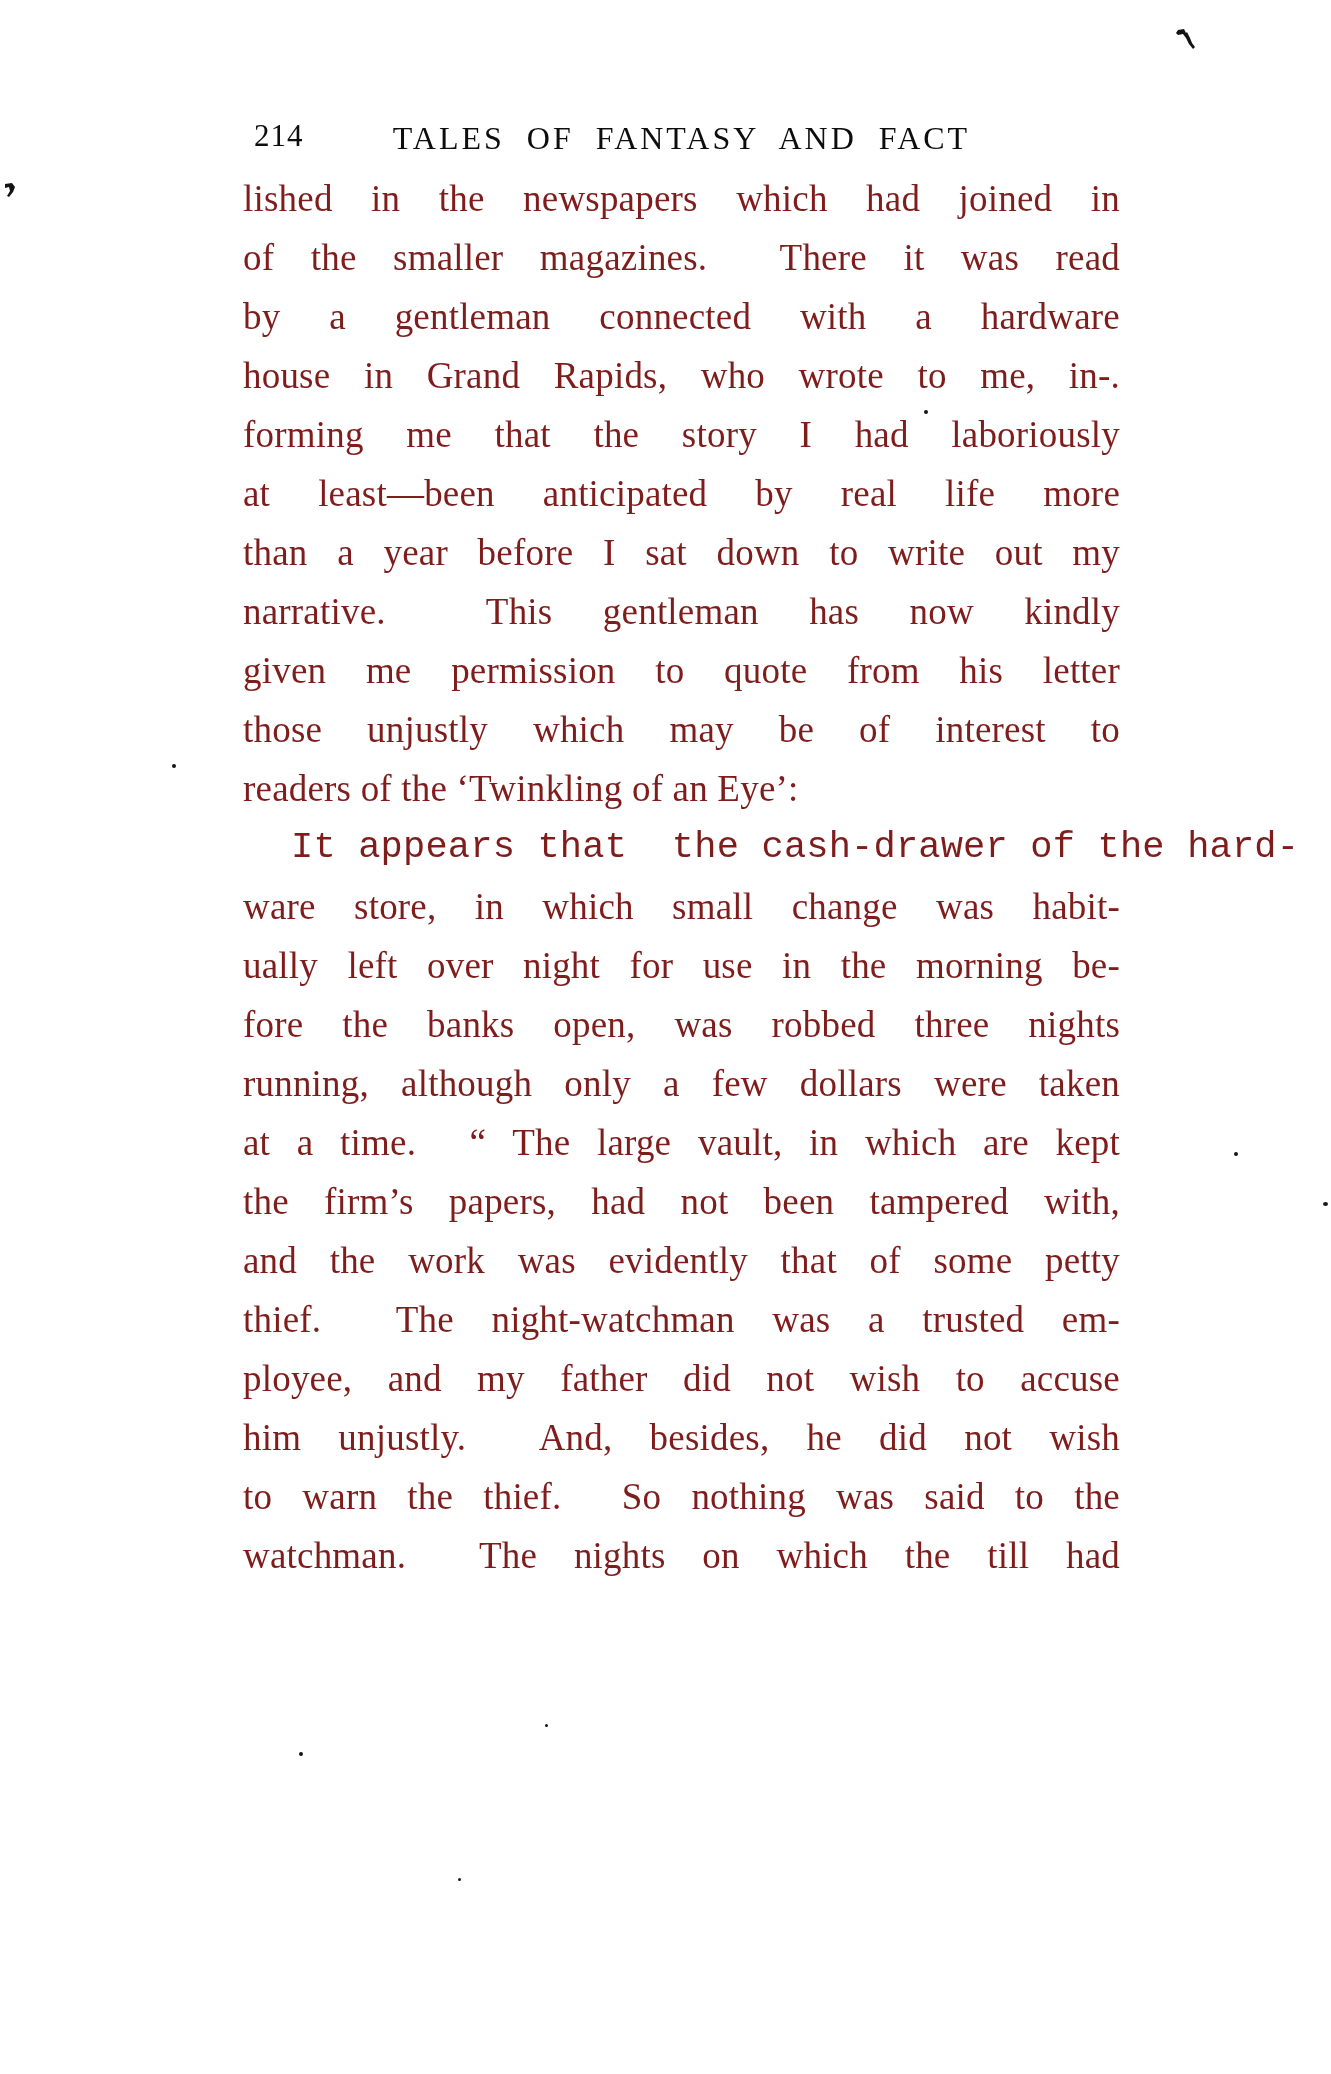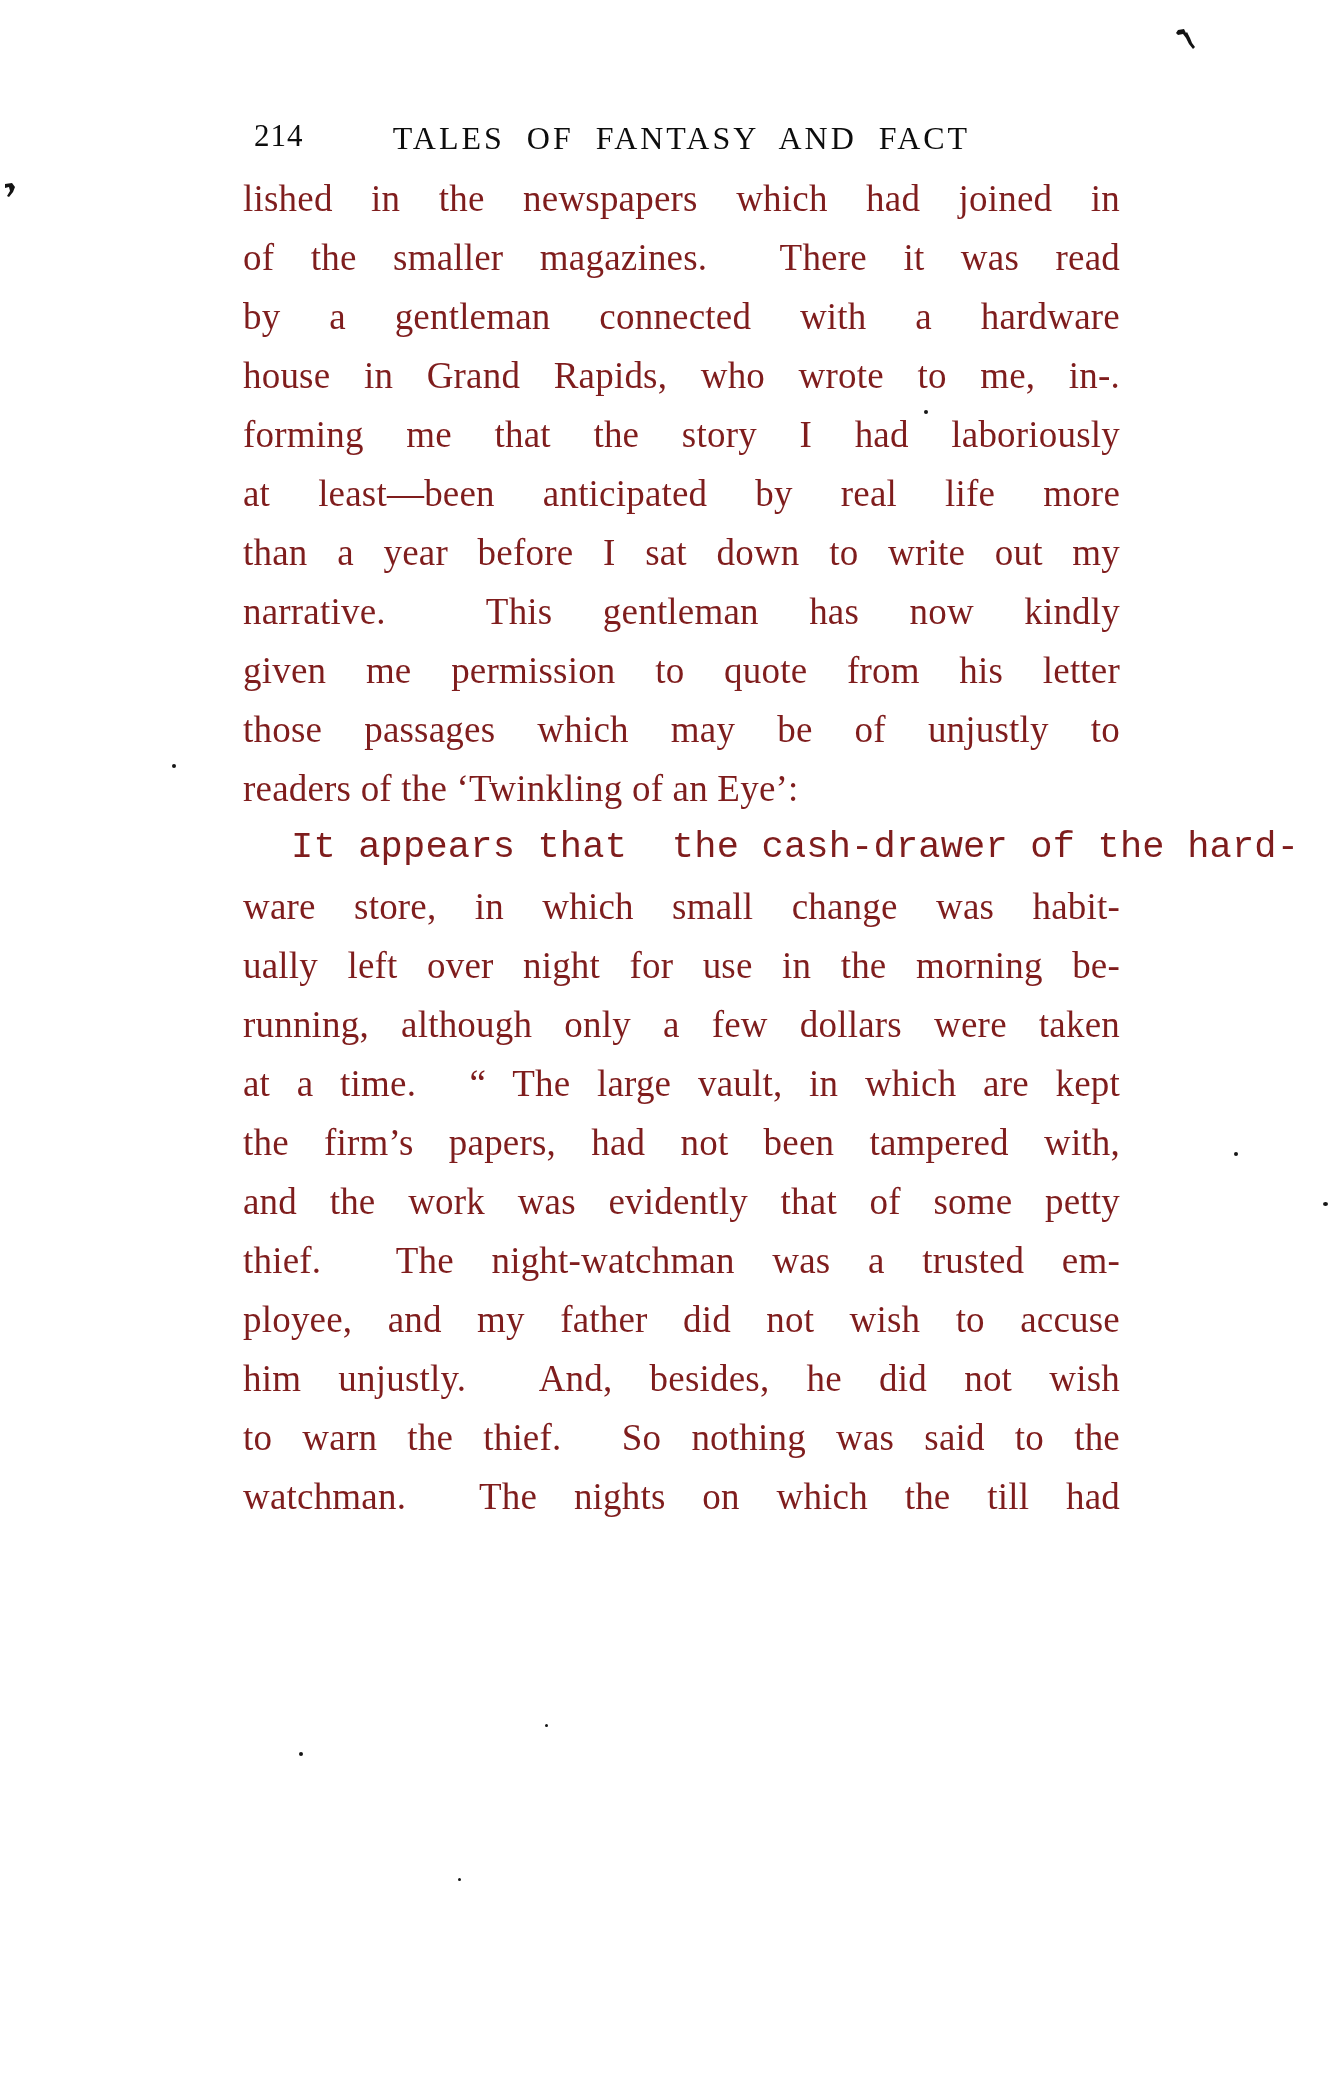--- a/index.html
+++ b/index.html
@@ -84,25 +84,26 @@
   <div class="text-block">
       <div class="line">lished in the newspapers which had joined in</div>
       <div class="line">of the smaller magazines.&nbsp; There it was read</div>
       <div class="line">by a gentleman connected with a hardware</div>
       <div class="line">house in Grand Rapids, who wrote to me, in-.</div>
       <div class="line">forming me that the story I had laboriously</div>
       <div class="line">at least—been anticipated by real life more</div>
       <div class="line">than a year before I sat down to write out my</div>
       <div class="line">narrative.&nbsp; This gentleman has now kindly</div>
       <div class="line">given me permission to quote from his letter</div>
-      <div class="line">those passages which may be of unjustly to</div>
+      <div class="line">those unjustly which may be of interest to</div>
       <div class="line para-end">readers of the ‘Twinkling of an Eye’:</div>
       <div class="line indent">It appears that&nbsp; the cash-drawer of the hard-</div>
       <div class="line">ware store, in which small change was habit-</div>
       <div class="line">ually left over night for use in the morning be-</div>
+      <div class="line">fore the banks open, was robbed three nights</div>
       <div class="line">running, although only a few dollars were taken</div>
       <div class="line">at a time.&nbsp; “ The large vault, in which are kept</div>
       <div class="line">the firm’s papers, had not been tampered with,</div>
       <div class="line">and the work was evidently that of some petty</div>
       <div class="line">thief.&nbsp; The night-watchman was a trusted em-</div>
       <div class="line">ployee, and my father did not wish to accuse</div>
       <div class="line">him unjustly.&nbsp; And, besides, he did not wish</div>
       <div class="line">to warn the thief.&nbsp; So nothing was said to the</div>
       <div class="line">watchman.&nbsp; The nights on which the till had</div>
     </div>

